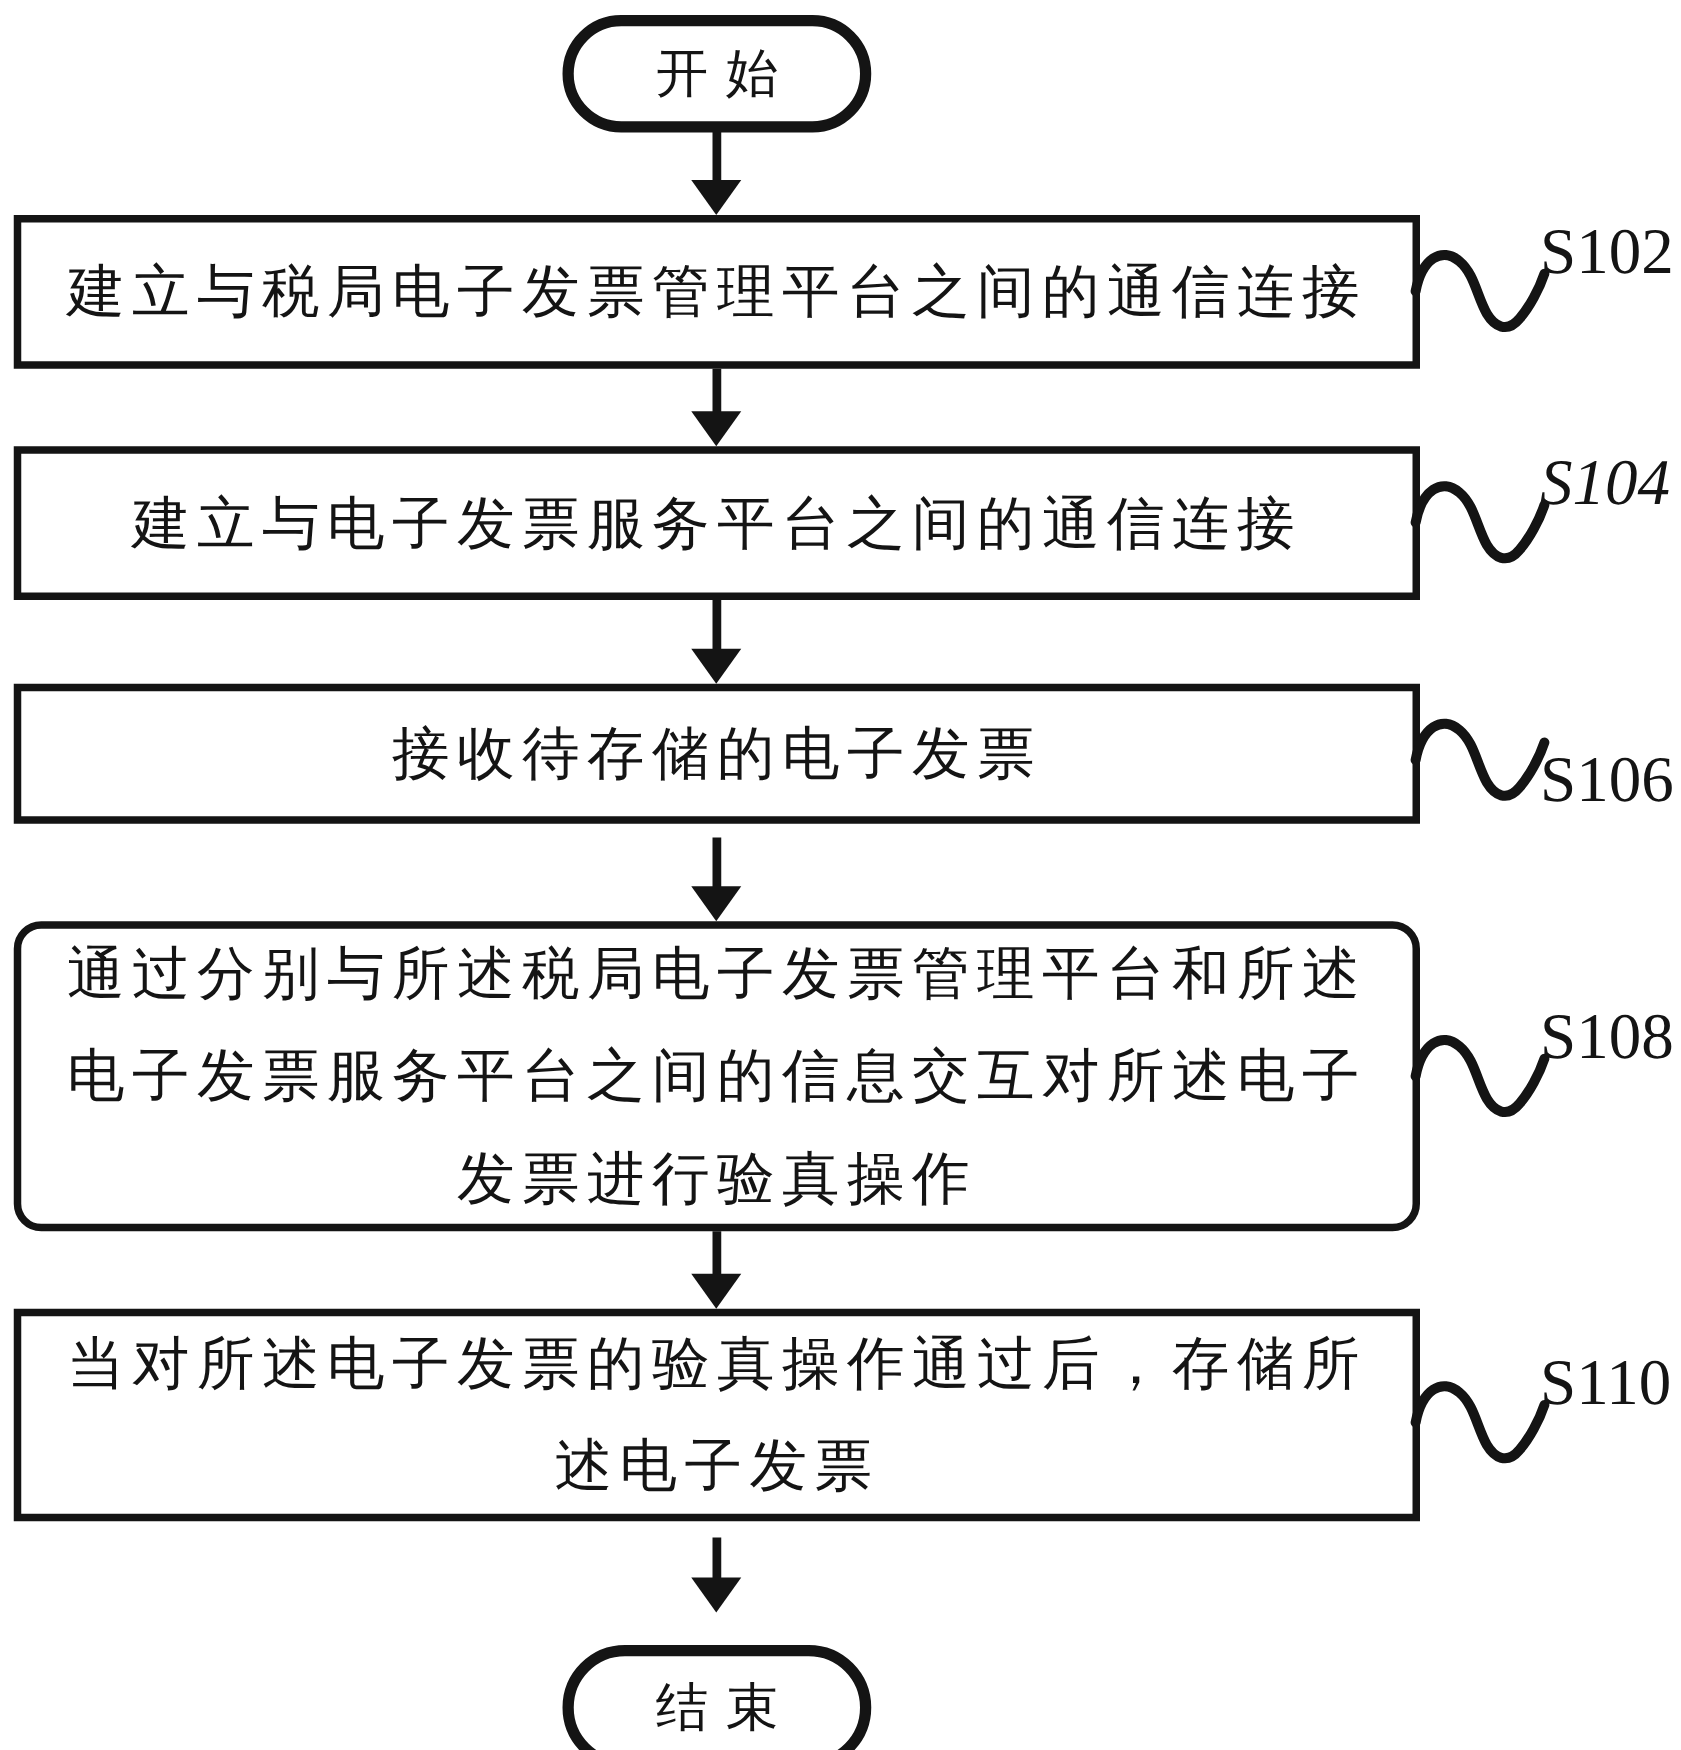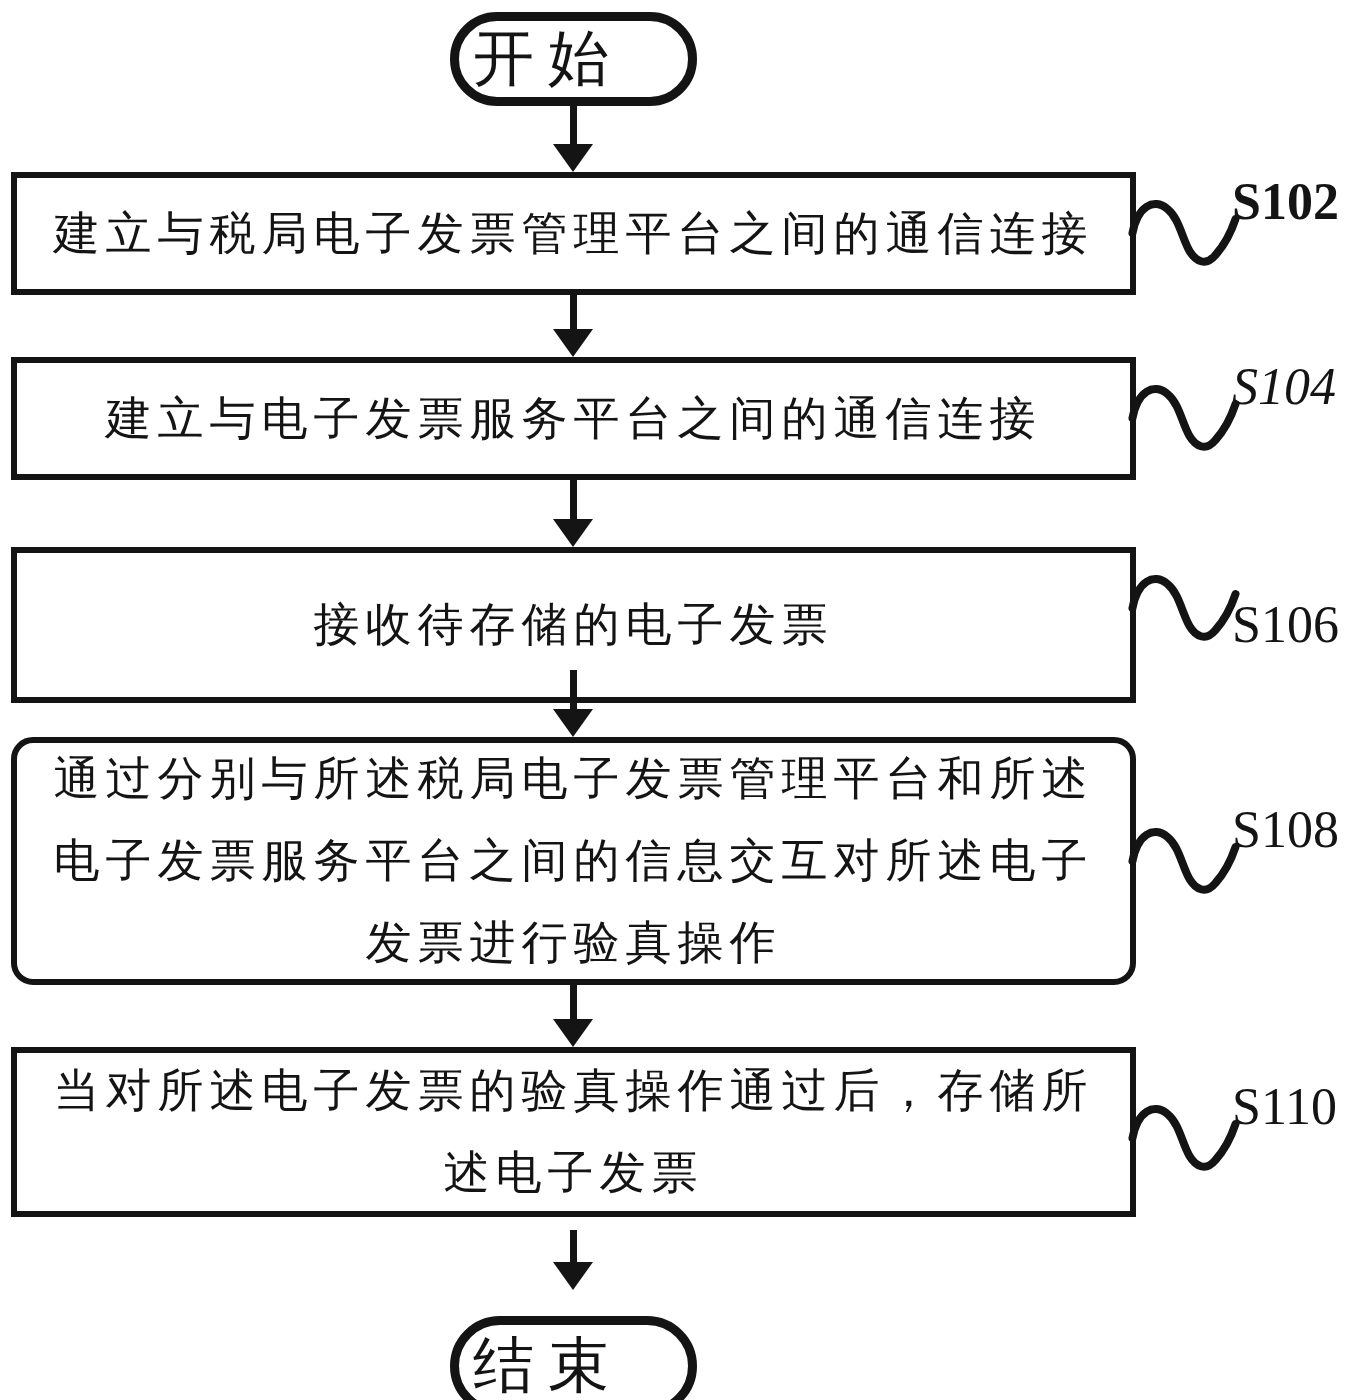--- a/index.html
+++ b/index.html
@@ -11,22 +11,22 @@
     color:#141414;
     overflow:hidden;
   }
   
   .terminal{
     position:absolute;
     left:450px;width:247px;
     border:9px solid #141414;
     border-radius:60px;
     box-sizing:border-box;
-    display:flex;align-items:center;justify-content:flex-start;
-    font-size:61px;
+    display:flex;align-items:center;justify-content:center;
+    font-size:42px;
     letter-spacing:14px;
     text-indent:14px;
   }
   .start{top:12px;height:94px;}
   .end{top:1290px;height:100px;margin-top:26px;}
   
   .process{
     position:absolute;
     left:11px;width:1125px;
     border:6px solid #141414;
@@ -37,21 +37,21 @@
     width:100%;
     padding:0 32px;
     box-sizing:border-box;
     text-align:center;
     font-size:46px;
     line-height:82px;
     letter-spacing:6px;
   }
   .box1{top:172px;height:123px;}
   .box2{top:357px;height:123px;}
-  .box3{top:547px;height:156px;}
+  .box3{top:547px;height:112px;}
   .box4{top:737px;height:248px;border-radius:22px;}
   .box5{top:1047px;height:170px;}
   
   .connector{position:absolute;left:553px;width:40px;}
   .connector .shaft{
     position:absolute;left:17px;top:0;width:7px;
     background:#141414;height:calc(100% - 26px);
   }
   .connector .head{
     position:absolute;bottom:0;left:0;width:0;height:0;
@@ -73,21 +73,21 @@
   .sq3{top:568px;}
   .sq4{top:821px;}
   .sq5{top:1098px;}
   
   .steplabel{
     position:absolute;left:1232px;
     font-size:52px;
     font-family:"Liberation Serif","DejaVu Serif",serif;
     color:#141414;
   }
-  .l1{top:172px;font-weight:bold;}
+  .l1{top:172px;}
   .l2{top:357px;font-style:italic;}
   .l3{top:547px;margin-top:48px;}
   .l4{top:800px;}
   .l5{top:1077px;}
 </style>
 </head>
 <body>
 
 <div class="canvas">
 

